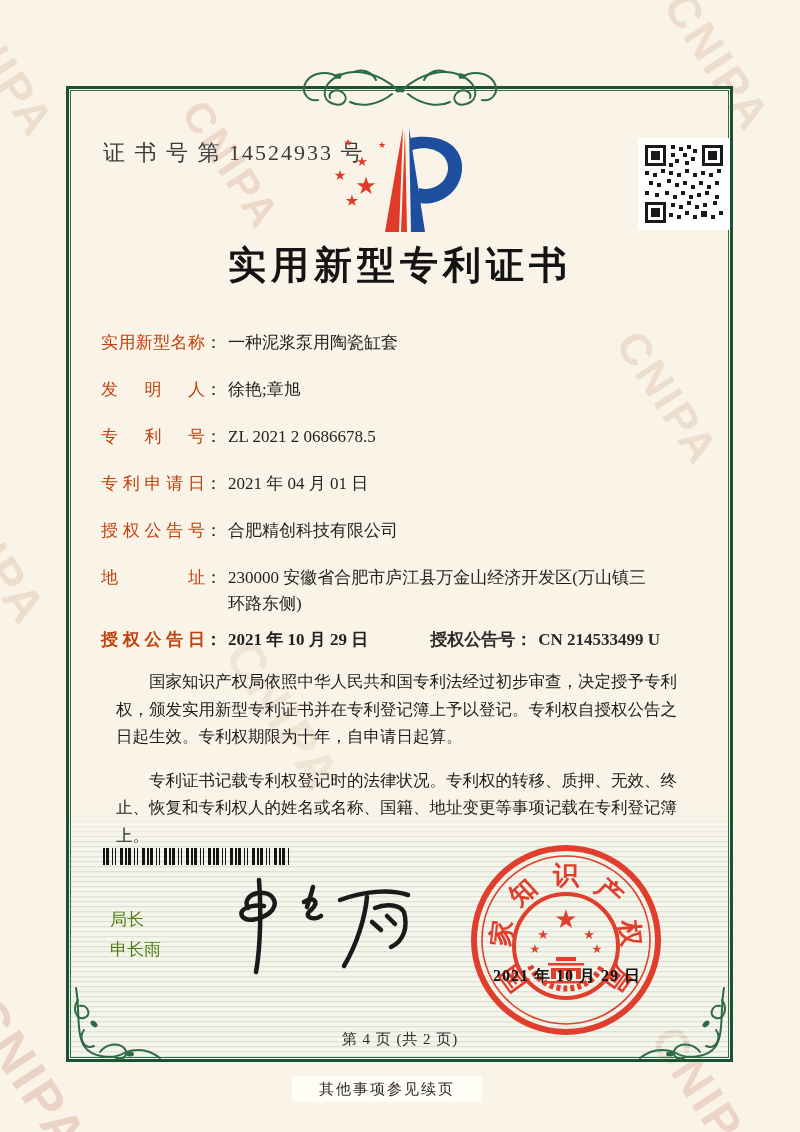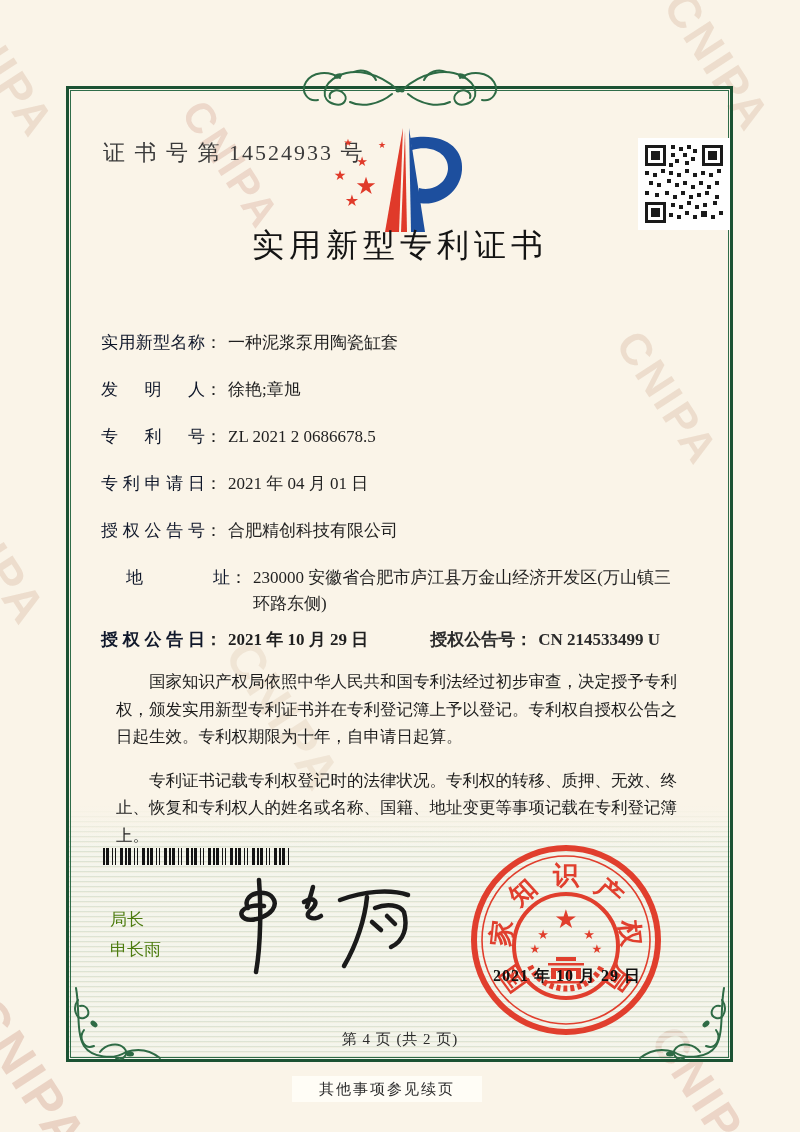--- a/index.html
+++ b/index.html
@@ -55,31 +55,31 @@
   .cert-no{
     position:absolute;left:103px;top:138px;
     font-size:22px;letter-spacing:2px;color:#3a3a3a;z-index:4;
   }
   .logo{position:absolute;left:330px;top:122px;z-index:4;}
   .qr{
     position:absolute;left:638px;top:138px;width:92px;height:92px;
     background:#fff;display:flex;align-items:center;justify-content:center;z-index:4;
   }
   .title{
-    position:absolute;left:0;right:0;top:224px;
-    text-align:center;font-size:32px;font-weight:normal;
+    position:absolute;left:0;right:0;top:240px;
+    text-align:center;font-size:38px;font-weight:bold;
     letter-spacing:5px;color:#141414;z-index:4;
   }
   .fields{position:absolute;left:101px;top:330px;width:610px;font-size:17px;z-index:4;}
   .frow{margin-bottom:21px;line-height:26px;}
-  .frow.addr{margin-bottom:10px;margin-left:25px;}
+  .frow.addr{margin-bottom:10px;}
   .flabel{
     display:inline-block;width:104px;
     text-align:justify;text-align-last:justify;
-    vertical-align:top;color:#0f172a;
+    vertical-align:top;color:#c2410c;
   }
   .fcolon{display:inline-block;vertical-align:top;margin-right:6px;color:#222;}
   .fvalue{display:inline-block;vertical-align:top;max-width:425px;color:#1f1f1f;}
   .frow.double{display:flex;font-weight:bold;}
   .pair2{margin-left:62px;}
   .paras{
     position:absolute;left:100px;top:652px;width:608px;
     font-size:16.5px;line-height:27.5px;color:#1c1c1c;z-index:4;
   }
   .paras p{margin:16px;text-indent:2em;}

